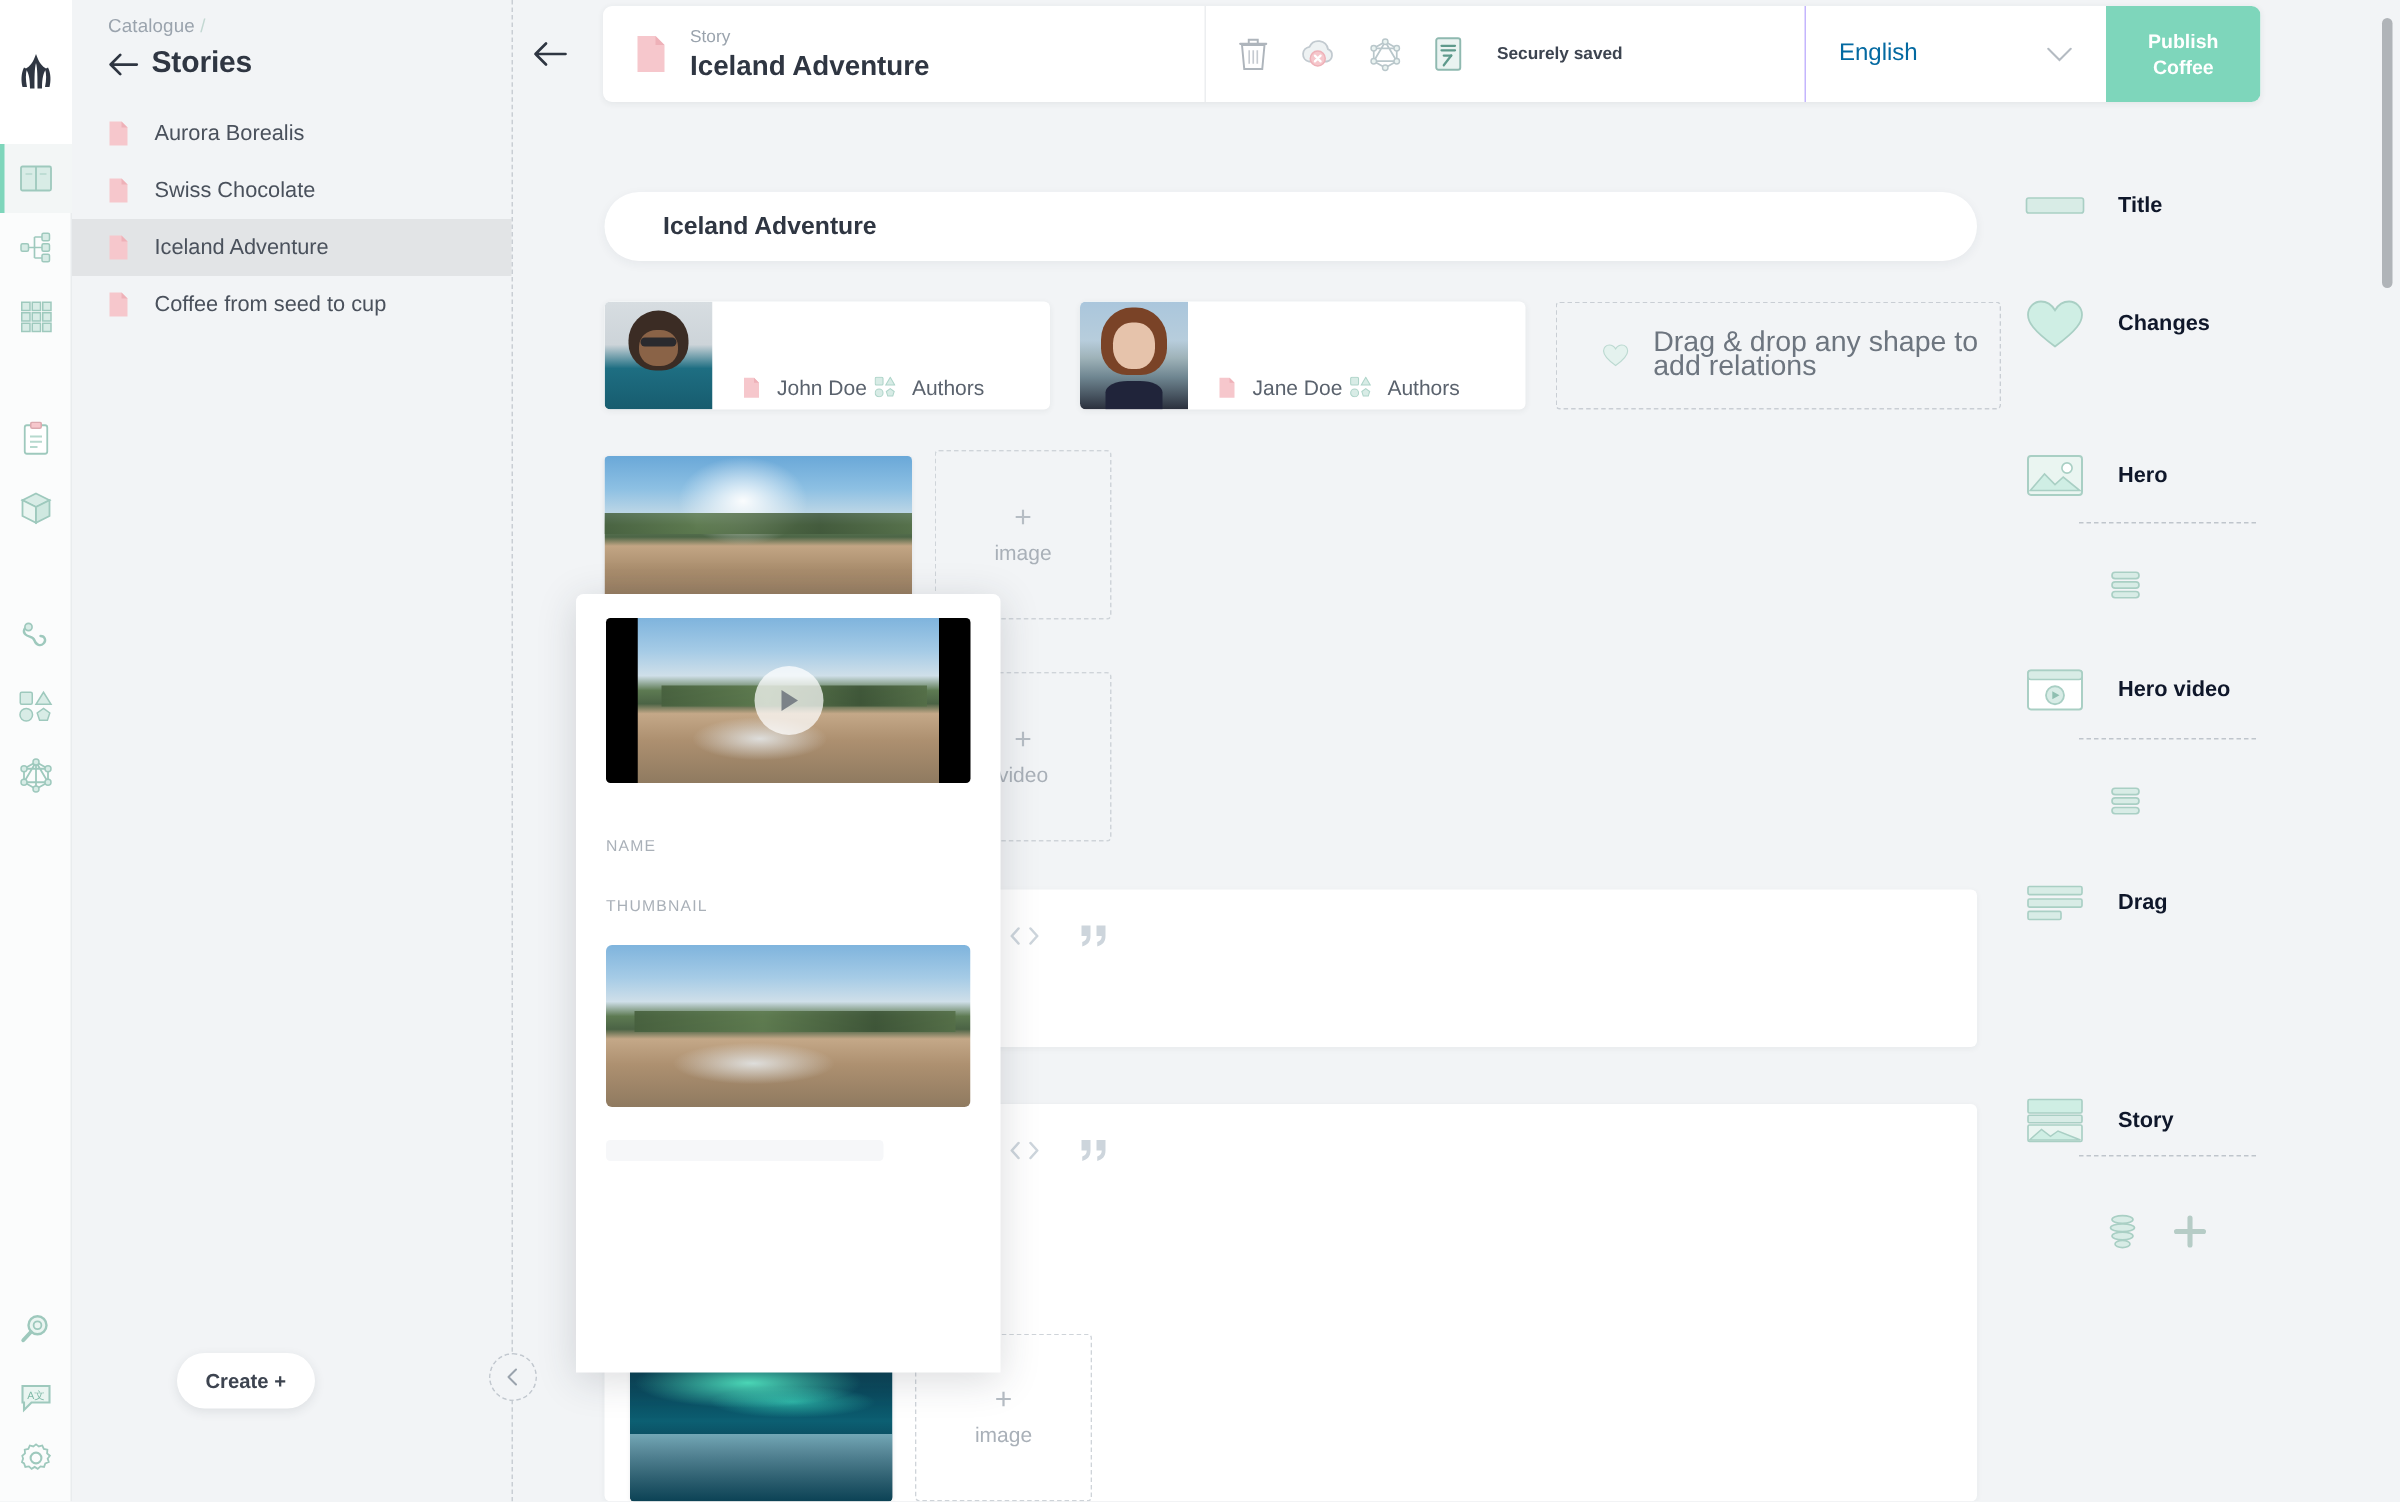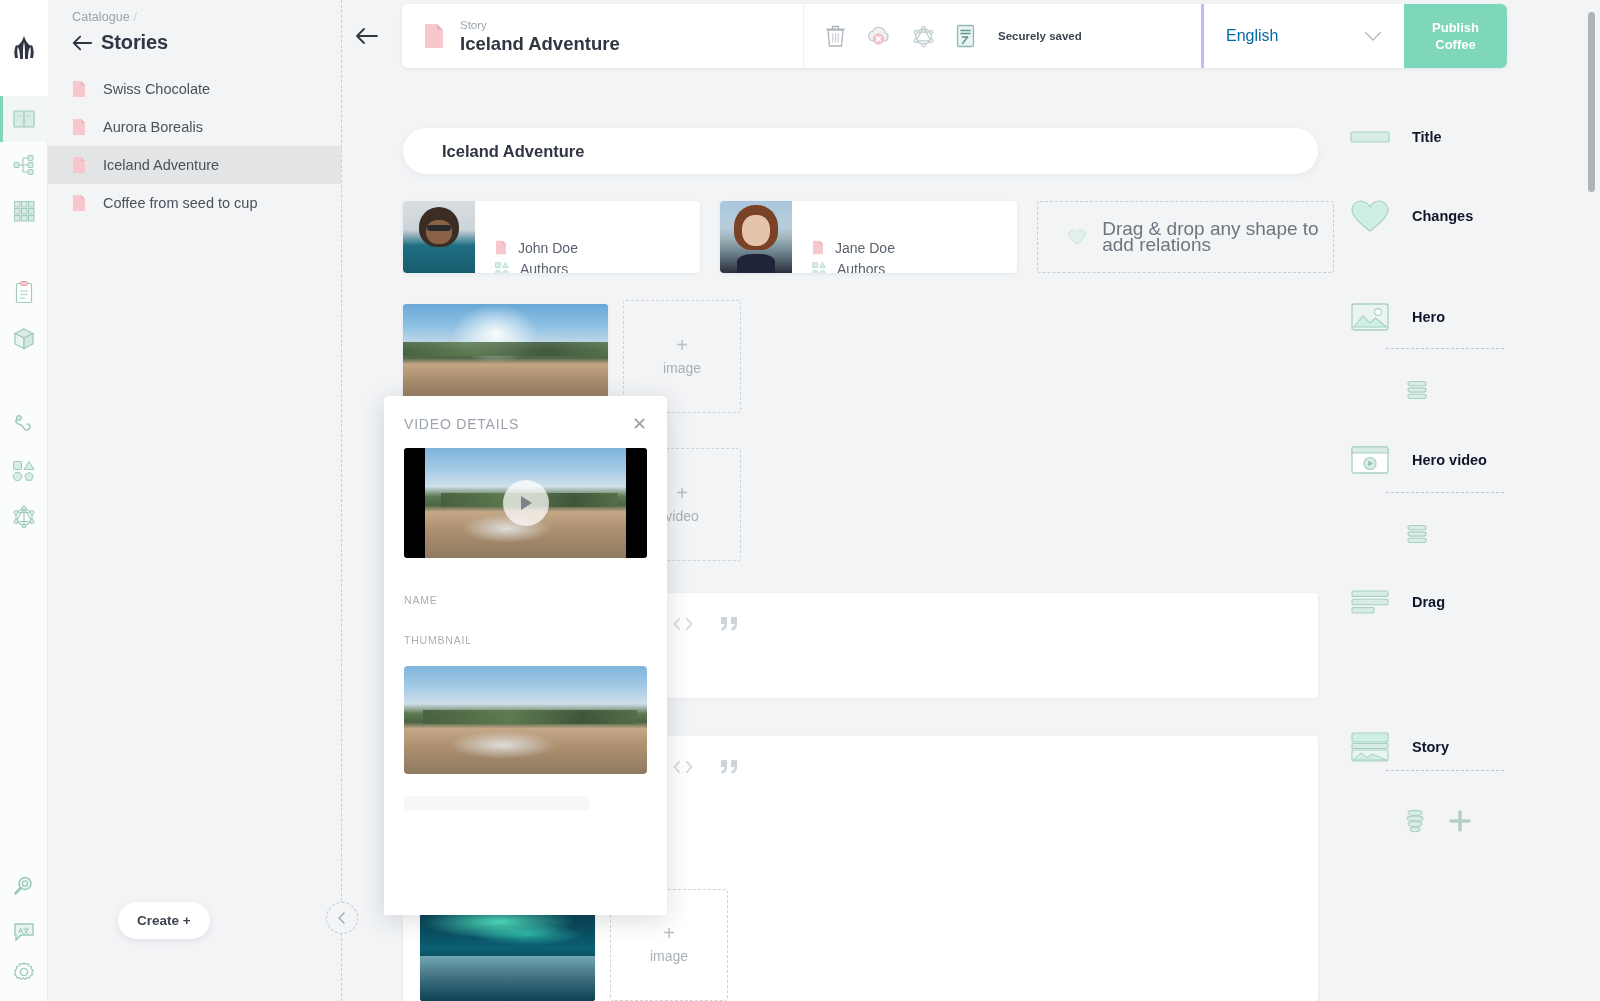--- a/index.html
+++ b/index.html
@@ -101,21 +101,21 @@
     display: flex; align-items: center; gap: 16px;
     padding-left: 22px; width: 402px;
     border-right: 1px solid #eceef0;
   }
   .tb-kicker { font-size: 11.5px; color: #9aa3ad; line-height: 15px; }
   .tb-title { font-size: 18.5px; font-weight: bold; color: #2f3642; line-height: 22px; }
 
   .tb-tools {
     display: flex; align-items: center; gap: 21px;
     padding-left: 22px; flex: 1;
-    border-right: 3px solid #c4b5fd;
+    border-right: 1px solid #c4b5fd;
   }
   .tb-saved { font-size: 11.5px; color: #3d4450; font-weight: bold; margin-left: 2px; }
 
   .tb-lang {
     display: flex; align-items: center; justify-content: space-between;
     width: 200px; padding: 0 22px 0 22px; cursor: pointer;
   }
   .tb-lang-label { font-size: 16px; color: #0369a1; }
 
   .tb-publish {
@@ -140,21 +140,21 @@
   }
 
   
   .rel-row { position: absolute; left: 61px; top: 125px; display: flex; gap: 20px; }
   .author-card {
     width: 297px; height: 72px; background: #fff; border-radius: 4px;
     box-shadow: 0 1px 4px rgba(40,50,60,.07);
     display: flex; overflow: hidden;
   }
   .author-photo { width: 72px; height: 72px; flex: 0 0 72px; position: relative; overflow: hidden; }
-  .author-info { display: flex; flex-direction: column; justify-content: center; gap: 5px; padding-left: 20px; margin-top: 42px; }
+  .author-info { display: flex; flex-direction: row; justify-content: center; gap: 5px; padding-left: 20px; margin-top: 42px; }
   .author-line { display: flex; align-items: center; gap: 11px; font-size: 14px; color: #5a626d; }
 
   .dropzone-rel {
     width: 297px; height: 72px; border: 1px dashed #c9ced4; border-radius: 3px;
     display: flex; align-items: center; gap: 16px; padding-left: 30px;
     font-size: 19px; color: #6d757f; line-height: 16px;
   }
 
   
   .media-img {
@@ -458,29 +458,29 @@
       </svg>
       <div class="stories-title">Stories</div>
     </div>
 
     <div class="story-list">
       <div class="story-row">
         <svg width="14" height="18" viewBox="0 0 14 18">
           <path d="M1 1 H9 L13 5 V17 H1 Z" fill="#f6c7cc"></path>
           <path d="M9 1 L13 5 H9 Z" fill="#eeb1b8"></path>
         </svg>
-        <span class="story-label">Swiss Chocolate</span>
+        <span class="story-label">Aurora Borealis</span>
       </div>
 
       <div class="story-row">
         <svg width="14" height="18" viewBox="0 0 14 18">
           <path d="M1 1 H9 L13 5 V17 H1 Z" fill="#f6c7cc"></path>
           <path d="M9 1 L13 5 H9 Z" fill="#eeb1b8"></path>
         </svg>
-        <span class="story-label">Aurora Borealis</span>
+        <span class="story-label">Swiss Chocolate</span>
       </div>
 
       <div class="story-row selected">
         <svg width="14" height="18" viewBox="0 0 14 18">
           <path d="M1 1 H9 L13 5 V17 H1 Z" fill="#f6c7cc"></path>
           <path d="M9 1 L13 5 H9 Z" fill="#eeb1b8"></path>
         </svg>
         <span class="story-label">Iceland Adventure</span>
       </div>
 
@@ -773,24 +773,20 @@
         <path d="M11 2 L11 20 M2 11 L20 11" stroke="#b6ccc6" stroke-width="3.4" stroke-linecap="round"></path>
       </svg>
     </div>
   </div>
 
   <div class="scrollbar-track">
     <div class="scrollbar-thumb"></div>
   </div>
 
   <div class="modal">
-    <div class="modal-head">
-      <span class="modal-title">VIDEO DETAILS</span>
-      <span class="modal-close">✕</span>
-    </div>
 
     <div class="video-box">
       <div class="video-inner">
         <div class="ph ph-spring"></div>
       </div>
       <div class="play-circle">
         <svg width="16" height="18" viewBox="0 0 16 18">
           <path d="M3 2 L14 9 L3 16 Z" fill="#7b8288"></path>
         </svg>
       </div>

